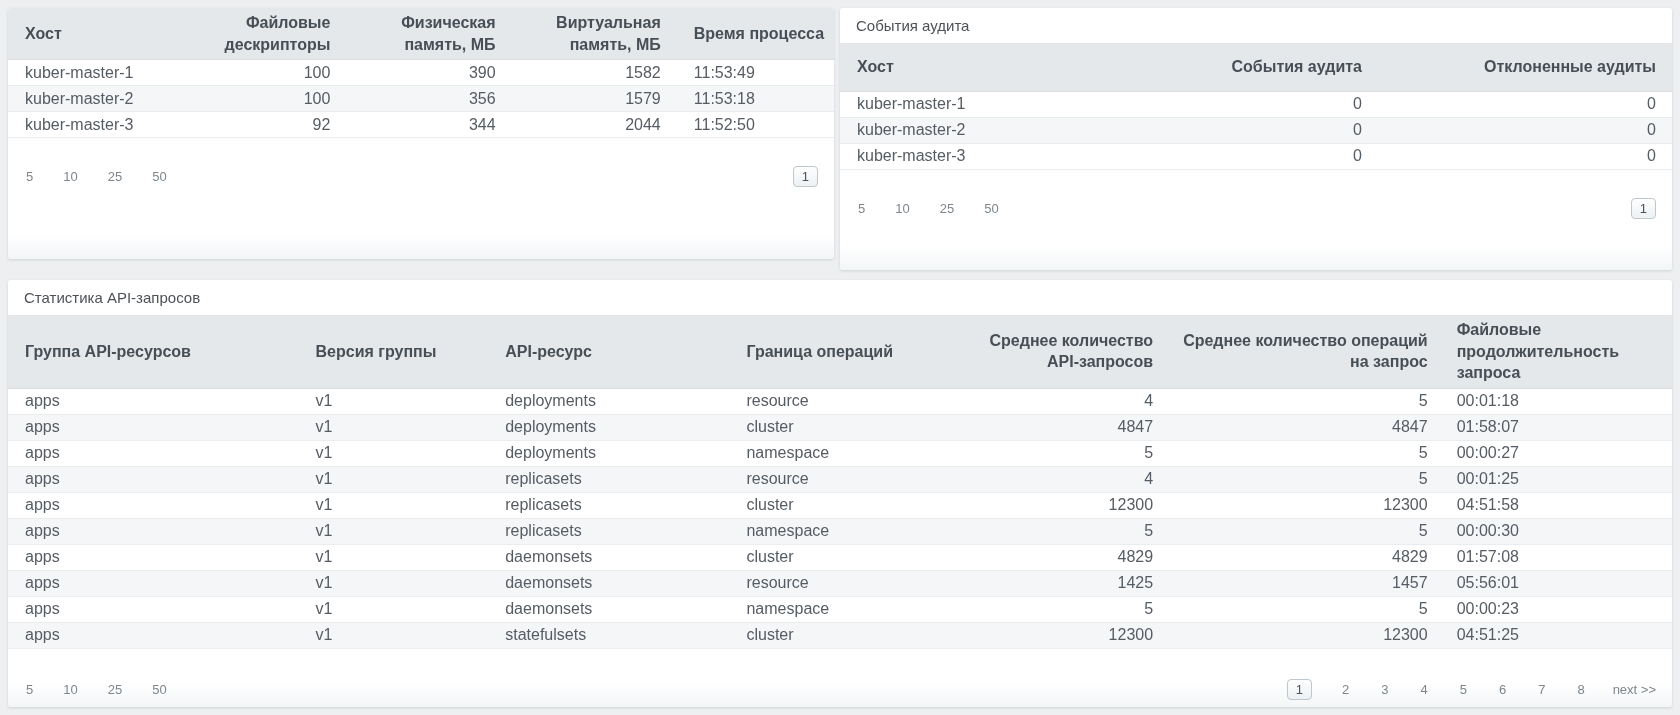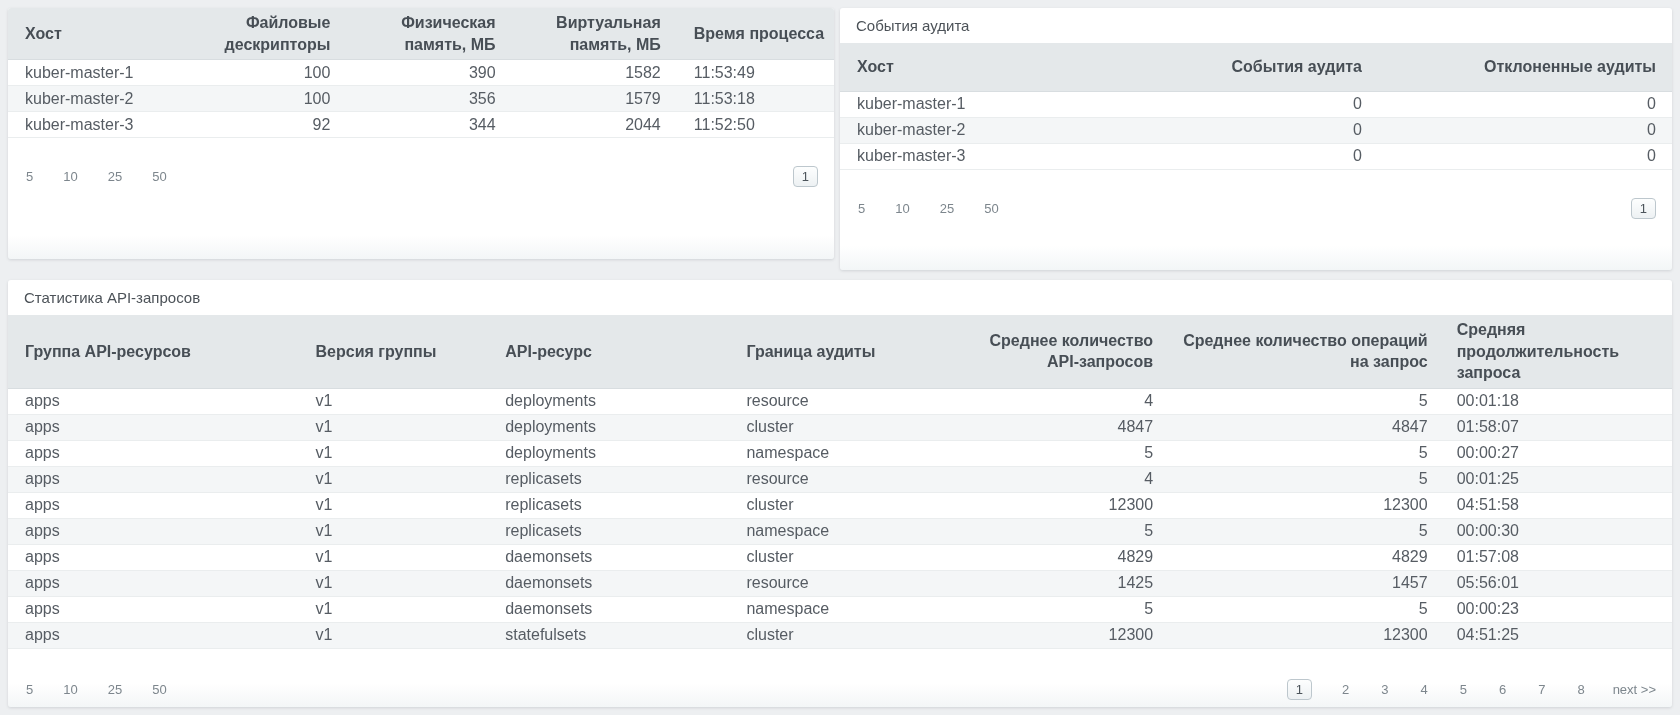--- a/index.html
+++ b/index.html
@@ -217,24 +217,24 @@
           <col style="width:12.1%">
           <col style="width:13.3%">
           <col style="width:16.5%">
           <col style="width:14.2%">
       </colgroup>
       <thead>
         <tr>
           <th>Группа API-ресурсов</th>
           <th>Версия группы</th>
           <th>API-ресурс</th>
-          <th>Граница аудиты</th>
+          <th>Граница операций</th>
           <th>Среднее количество API-запросов</th>
           <th>Среднее количество операций на запрос</th>
-          <th>Средняя продолжительность запроса</th>
+          <th>Файловые продолжительность запроса</th>
         </tr>
       </thead>
       <tbody>
           <tr>
             <td>apps</td>
             <td>v1</td>
             <td>deployments</td>
             <td>resource</td>
             <td>4</td>
             <td>5</td>

